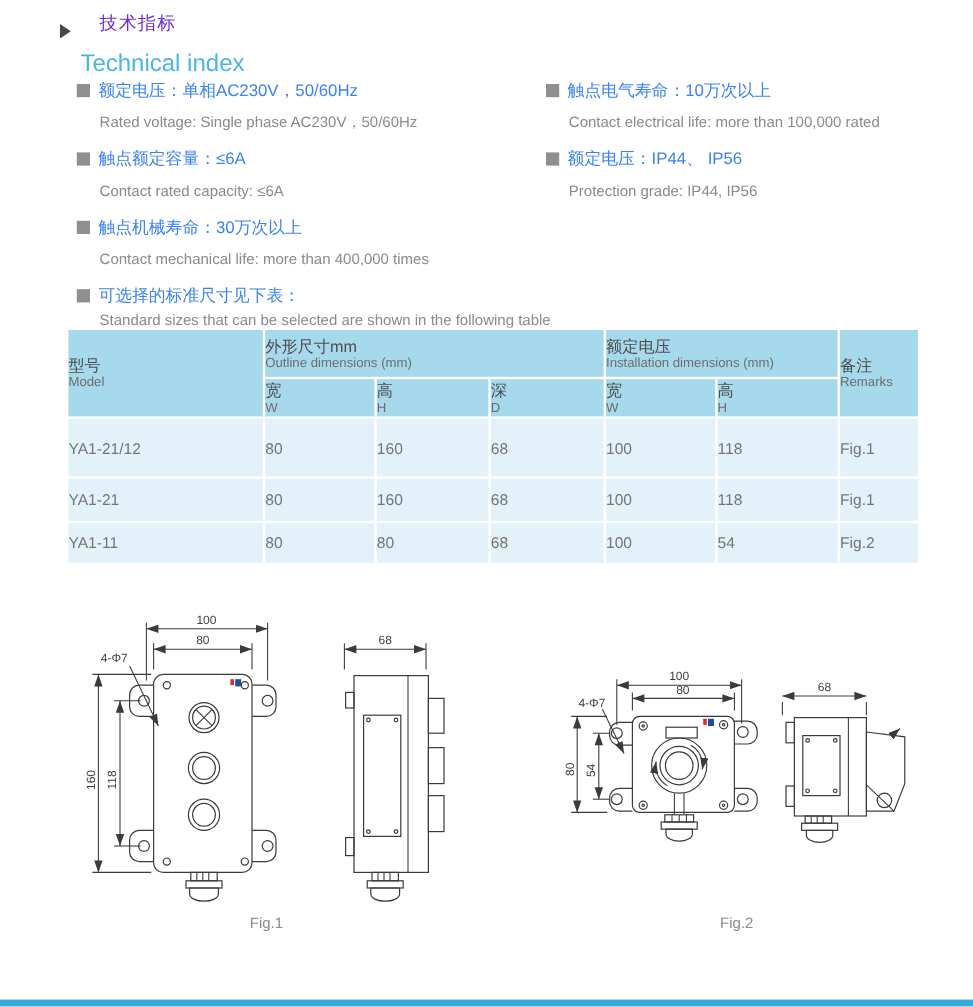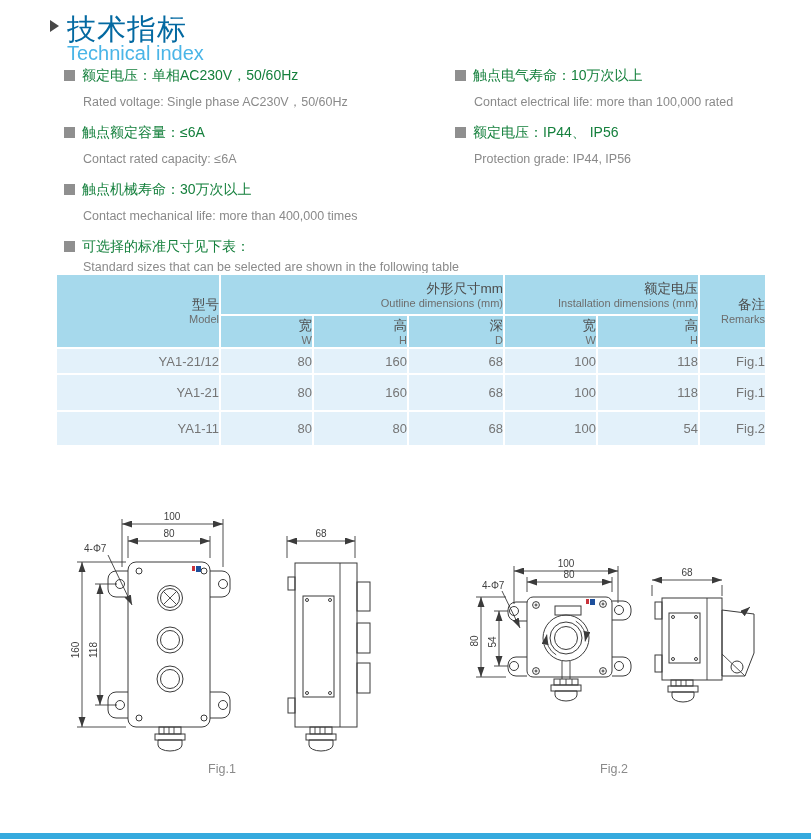--- a/index.html
+++ b/index.html
@@ -2,35 +2,35 @@
 <html><head>
 <meta charset="utf-8">
 <style>
   html,body{margin:0;padding:0;background:#fff;}
   .page{position:relative;width:811px;height:839px;background:#fff;overflow:hidden;
         font-family:"Liberation Sans",sans-serif;}
 
   
   .tri{position:absolute;left:50px;top:20px;width:0;height:0;
        border-left:9px solid #474747;border-top:6px solid transparent;border-bottom:6px solid transparent;}
-  .title{position:absolute;left:67px;top:10px;font-size:29px;color:#0369a1;letter-spacing:1px;}
+  .title{position:absolute;left:83px;top:10px;font-size:15px;color:#6d28d9;letter-spacing:1px;}
   .subtitle{position:absolute;left:67px;top:42px;font-size:20px;color:#4ab5e7;}
 
   
   .col{position:absolute;top:66px;}
   .col-left{left:64px;width:392px;}
   .col-right{left:455px;width:356px;}
-  .spec-zh{font-size:14px;color:#15803d;line-height:18px;display:flex;align-items:center;white-space:nowrap;}
+  .spec-zh{font-size:14px;color:#3b82f6;line-height:18px;display:flex;align-items:center;white-space:nowrap;}
   .bullet{width:11px;height:11px;background:#8f8f8f;display:inline-block;margin-right:7px;flex:none;}
   .spec-en{font-size:12.5px;color:#8a8a8a;line-height:16px;margin:10px 0 13px 19px;white-space:nowrap;}
   .spec.tight .spec-en{margin-top:4px;}
 
   
   .dim-table{position:absolute;left:55px;top:273px;width:710px;border-collapse:collapse;table-layout:fixed;}
-  .dim-table td{border:2px solid #fff;text-align:right;vertical-align:middle;padding:0;}
+  .dim-table td{border:2px solid #fff;text-align:left;vertical-align:middle;padding:0;}
   .dim-table tr.hdr td{background:#a6d9ec;}
   .dim-table tr.data td{background:#e3f1fa;color:#757575;font-size:13px;}
   .hzh{font-size:13.5px;color:#4d4d4d;line-height:17px;}
   .hen{font-size:11px;color:#6d6d6d;line-height:13px;}
 
   
   .drawings{position:absolute;left:0;top:500px;}
   .ln{stroke:#3b3b3b;stroke-width:0.9;fill:none;}
   .shape{stroke:#3b3b3b;stroke-width:1;fill:none;}
   .dim-txt{font-size:10px;fill:#3f3f3f;}
@@ -139,21 +139,21 @@
           </td>
       <td>
             <div class="hzh">宽</div>
             <div class="hen">W</div>
           </td>
       <td>
             <div class="hzh">高</div>
             <div class="hen">H</div>
           </td>
     </tr>
-    <tr class="data" style="height:26px">
+    <tr class="data" style="height:50px">
       <td>YA1-21/12</td>
       <td>80</td>
       <td>160</td>
       <td>68</td>
       <td>100</td>
       <td>118</td>
       <td>Fig.1</td>
     </tr>
     <tr class="data" style="height:37px">
       <td>YA1-21</td>

